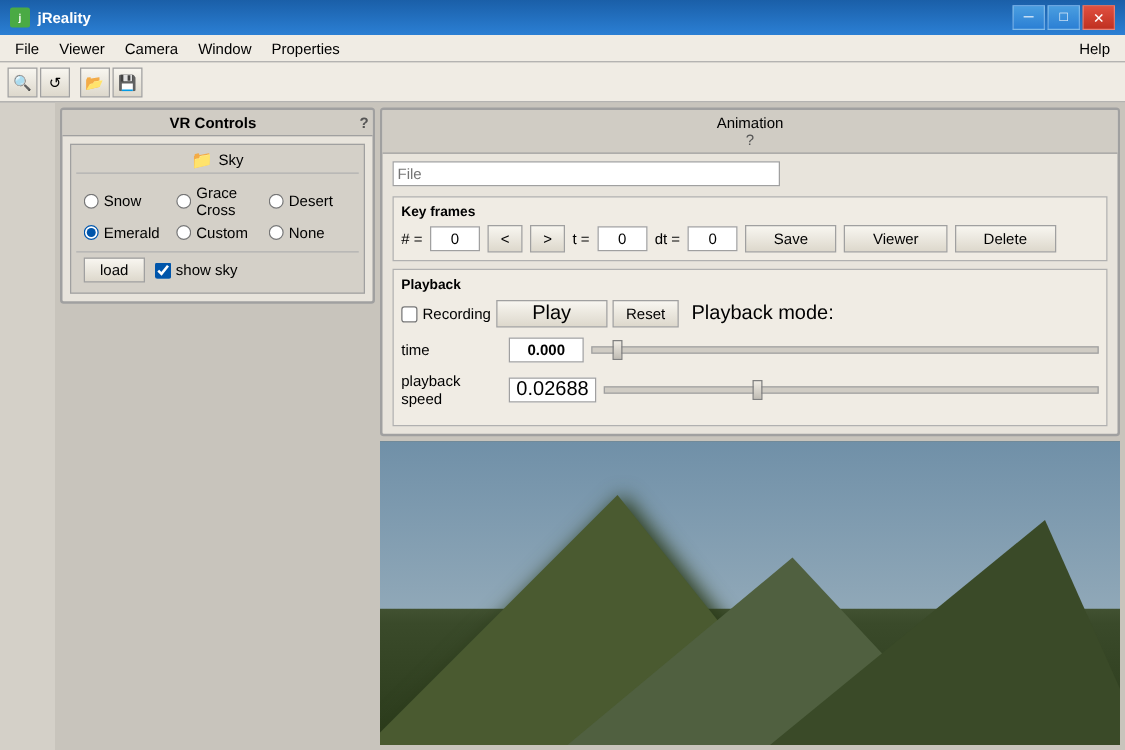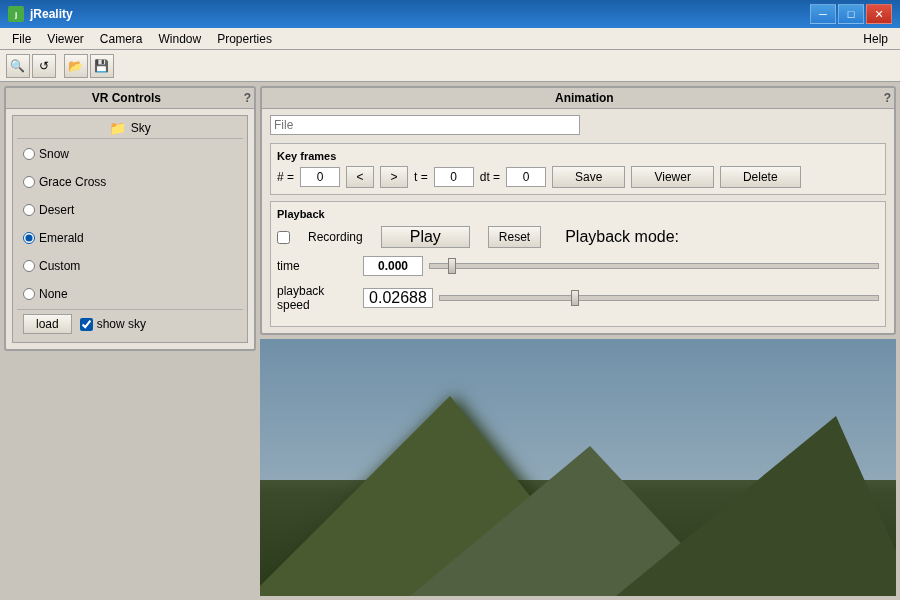--- a/index.html
+++ b/index.html
@@ -68,20 +68,21 @@
       display: flex; align-items: center; justify-content: center;
       font-size: 12px;
     }
     .toolbar-sep { width: 4px; }
 
     
     .main-content {
       display: flex;
       height: calc(600px - 82px);
       background: #c8c4bc;
+      margin-left: 44px;
     }
 
     
     .vr-panel {
       width: 260px;
       min-width: 260px;
       display: flex;
       flex-direction: column;
       padding: 4px;
     }
@@ -117,22 +118,22 @@
       border-bottom: 1px solid #b0b0b0;
       margin-bottom: 4px;
       padding-bottom: 2px;
       display: flex;
       align-items: center;
       justify-content: center;
       gap: 4px;
     }
     .sky-options {
       display: grid;
-      grid-template-columns: 1fr;
-      gap: 10px 4px;
+      grid-template-columns: 1fr 1fr 1fr;
+      gap: 0 4px;
       padding: 2px 4px;
     }
     .radio-option {
       display: flex; align-items: center; gap: 4px; cursor: pointer;
       padding: 2px;
     }
     .radio-input { width: 12px; height: 12px; cursor: pointer; accent-color: #0055aa; }
     .sky-controls {
       display: flex; align-items: center; gap: 8px;
       padding: 4px 6px;
@@ -162,24 +163,25 @@
       background: #e8e4dc;
       border: 2px solid #a0a0a0;
       border-radius: 3px;
       margin-bottom: 4px;
     }
     .anim-title {
       text-align: center;
       background: #d0ccC4;
       padding: 3px;
       border-bottom: 1px solid #a0a0a0;
-      font-weight: bold;
+      font-weight: normal;
       display: flex;
       justify-content: flex-end;
       align-items: center;
+      flex-direction: column;
     }
 
     .anim-body { padding: 6px 8px; }
 
     .file-row {
       margin-bottom: 8px;
     }
     .file-input {
       width: 310px;
       height: 20px;
@@ -220,21 +222,21 @@
     .t-label { font-size: 12px; }
     .dt-label { font-size: 12px; }
 
     .playback-section {
       border: 1px solid #b0b0b0;
       padding: 6px;
       background: #f0ece4;
     }
     .playback-title { font-size: 11px; font-weight: bold; margin-bottom: 6px; }
     .playback-row {
-      display: flex; align-items: center; gap: 18px; margin-bottom: 8px;
+      display: flex; align-items: center; gap: 4px; margin-bottom: 8px;
     }
     .recording-cb { width: 13px; height: 13px; accent-color: #0055aa; }
     .play-btn {
       padding: 1px 28px; height: 22px;
       background: linear-gradient(to bottom, #f8f6f0, #ddd8cc);
       border: 1px solid #a0a0a0;
       cursor: pointer; font-size: 16px;
     }
     .reset-btn {
       padding: 1px 10px; height: 22px;

